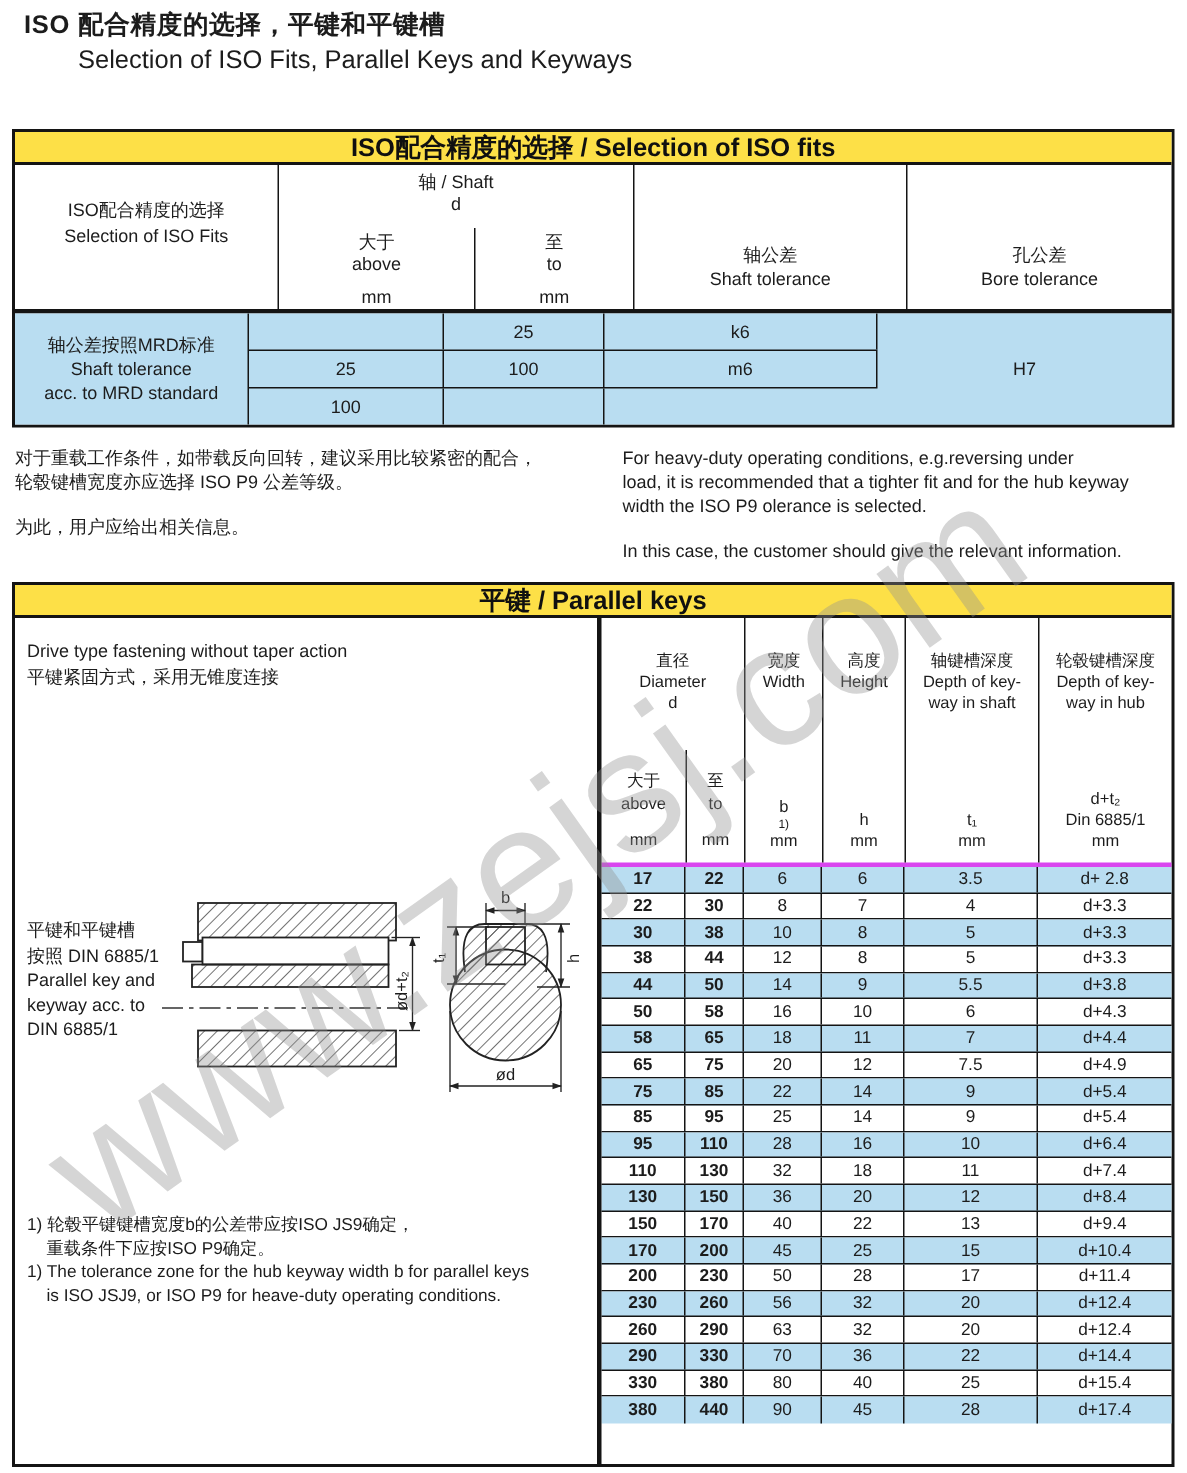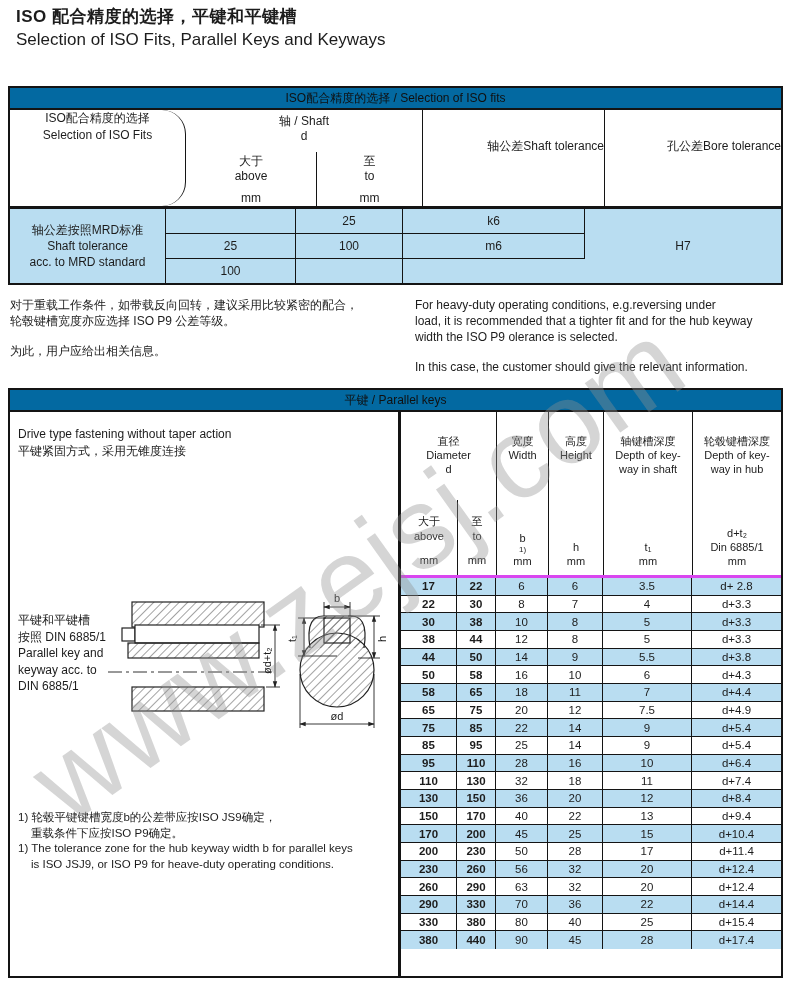--- a/index.html
+++ b/index.html
@@ -4,45 +4,45 @@
 <style>
   html,body{margin:0;padding:0;background:#fff;}
   body{
     width:791px;height:982px;position:relative;overflow:hidden;
     font-family:"Liberation Sans","DejaVu Sans",sans-serif;color:#1c1c1c;
     -webkit-font-smoothing:antialiased;
   }
   
   .title{position:absolute;left:16px;top:5px;}
   .title .zh{font-size:17px;font-weight:bold;letter-spacing:.5px;}
-  .title .en{font-size:17px;font-weight:normal;margin-top:2px;}
+  .title .en{font-size:17px;font-weight:normal;margin-top:2px;margin-left:36px;}
 
   
   .cyanbar{
-    background:#0369a1;border-bottom:2px solid #141414;height:20px;
+    background:#fde047;border-bottom:2px solid #141414;height:20px;
     display:flex;align-items:center;justify-content:center;
-    font-size:12px;font-weight:normal;color:#101010;
+    font-size:17px;font-weight:bold;color:#101010;
   }
   .tbl{position:absolute;left:8px;width:775px;border:2px solid #141414;box-sizing:border-box;background:#fff;}
 
   
   .t1{top:86px;}
   .t1-head{display:flex;height:96px;border-bottom:3px solid #141414;font-size:12px;}
   .t1-head > div{box-sizing:border-box;}
-  .t1-col1{width:176px;border-right:1.5px solid #141414;display:flex;flex-direction:column;align-items:center;justify-content:flex-start;line-height:17px;border-radius:24px;}
+  .t1-col1{width:176px;border-right:1.5px solid #141414;display:flex;flex-direction:column;align-items:center;justify-content:flex-start;padding-top:22px;line-height:17px;}
   .t1-shaft{width:237px;border-right:1.5px solid #141414;display:flex;flex-direction:column;}
   .t1-shaft-top{height:42px;display:flex;flex-direction:column;align-items:center;justify-content:flex-start;padding-top:4px;line-height:15px;}
   .t1-shaft-sub{flex:1;display:flex;}
   .t1-shaft-sub .sub{flex:1;display:flex;flex-direction:column;align-items:center;justify-content:flex-start;line-height:15px;padding-top:2px;box-sizing:border-box;}
   .t1-shaft-sub .sub.s1{width:130px;flex:none;}
   .t1-shaft-sub .sub.s2{border-left:1.5px solid #141414;}
   .t1-shaft-sub .unit{margin-top:7px;}
   .t1-tol{width:182px;border-right:1.5px solid #141414;}
   .t1-bore{flex:1;}
-  .t1-tol,.t1-bore{display:flex;flex-direction:row;align-items:center;justify-content:flex-end;padding-bottom:24px;line-height:16px;}
+  .t1-tol,.t1-bore{display:flex;flex-direction:column;align-items:center;justify-content:flex-end;padding-bottom:12px;line-height:16px;}
   .t1-body{display:flex;background:#b9ddf1;font-size:12px;}
   .t1-label{width:156px;border-right:1.5px solid #141414;display:flex;flex-direction:column;align-items:center;justify-content:center;line-height:16px;box-sizing:border-box;}
   .t1-rows{width:419px;}
   .t1-row{display:flex;height:24px;}
   .t1-row + .t1-row{border-top:1.5px solid #141414;}
   .t1-row .c{box-sizing:border-box;display:flex;align-items:center;justify-content:center;}
   .t1-row .ca{width:130px;border-right:1.5px solid #141414;}
   .t1-row .ct{width:107px;border-right:1.5px solid #141414;}
   .t1-row .cv{flex:1;border-right:1.5px solid #141414;}
   .t1-h7{flex:1;display:flex;align-items:center;justify-content:center;}

